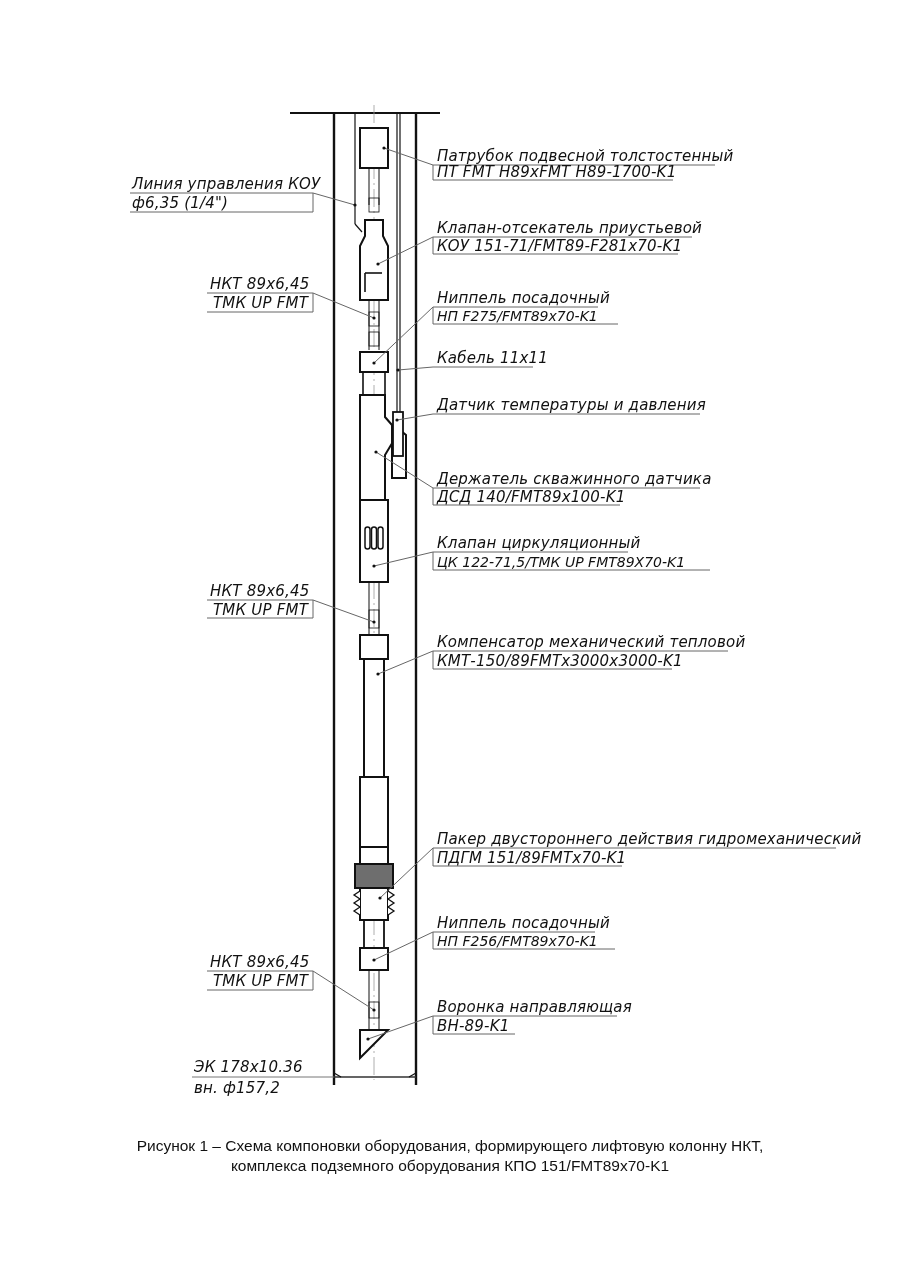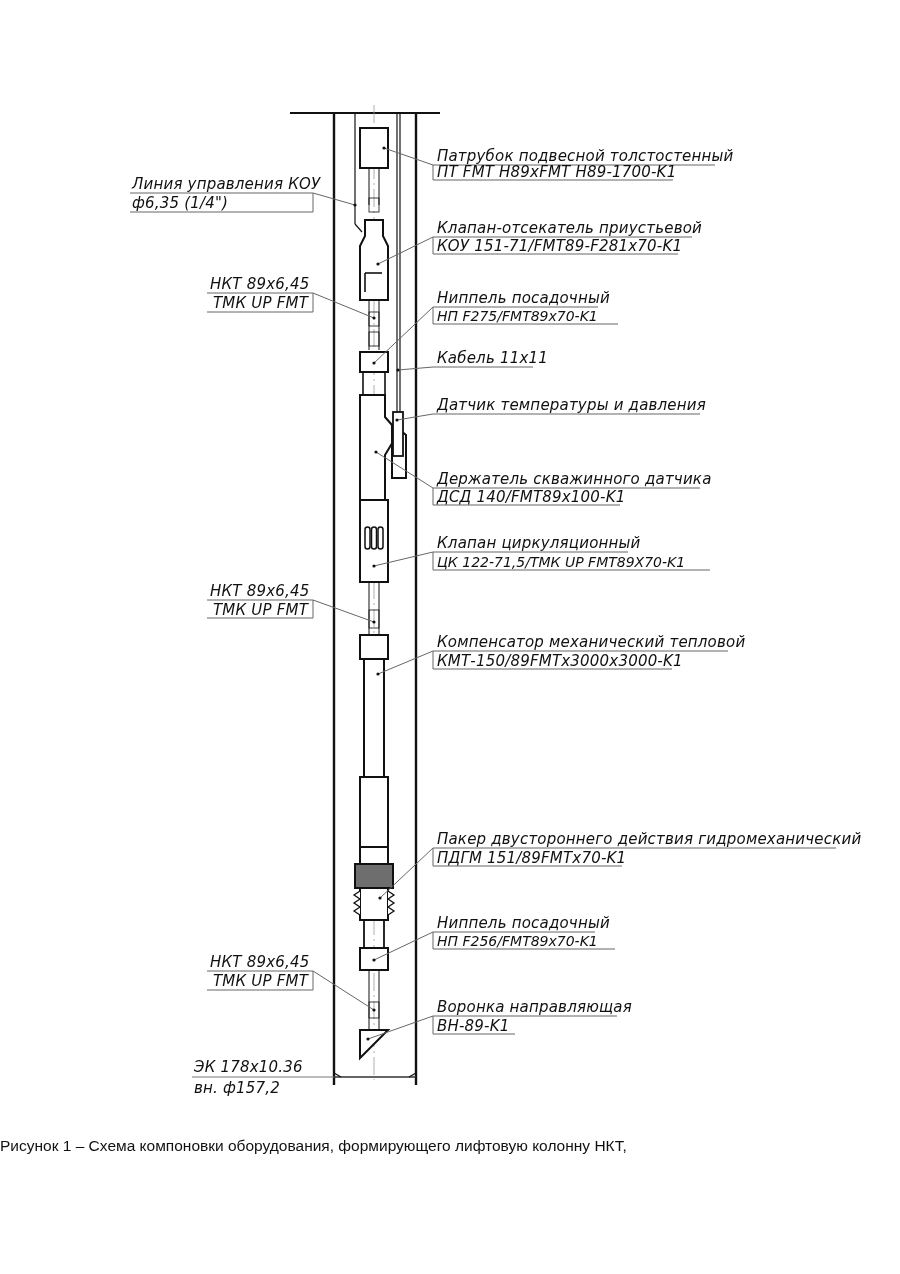--- a/index.html
+++ b/index.html
@@ -1,20 +1,20 @@
 <!DOCTYPE html>
 <html><head>
 <meta charset="utf-8">
 <style>
   html, body { margin: 0; padding: 0; background: #ffffff; }
   body { width: 900px; height: 1274px; position: relative; overflow: hidden; }
   #drawing { position: absolute; left: 0; top: 0; width: 900px; height: 1274px; }
   .lbl { font-family: "DejaVu Sans", sans-serif; font-style: italic; font-size: 15px; fill: #111; letter-spacing: 0.2px; }
   .lbl-narrow { font-family: "DejaVu Sans", sans-serif; font-style: italic; font-size: 14px; fill: #111; }
-  .caption { position: absolute; left: 0; width: 900px; top: 1136px; 
+  .caption { position: absolute; left: 0; width: 900px; top: 1136px; text-align: center;
              font-family: "Liberation Sans", sans-serif; font-size: 15.5px; line-height: 20px; color: #111; }
   .caption div { white-space: nowrap; }
 </style>
 </head>
 <body>
 
 <svg id="drawing" width="900" height="1274" viewBox="0 0 900 1274" xmlns="http://www.w3.org/2000/svg">
 
   <g stroke="#111" fill="none">
     <line x1="290" y1="113" x2="440" y2="113" stroke-width="2"></line>
@@ -222,13 +222,14 @@
     <text class="lbl" x="210" y="967">НКТ 89x6,45</text>
     <text class="lbl" x="213" y="986">ТМК UP FMT</text>
 
     <text class="lbl" x="194" y="1072">ЭК 178x10.36</text>
     <text class="lbl" x="194" y="1093">вн. ф157,2</text>
   </g>
 </svg>
 
 <div class="caption">
   <div>Рисунок 1 – Схема компоновки оборудования, формирующего лифтовую колонну НКТ,</div>
+  <div>комплекса подземного оборудования КПО 151/FMT89x70-K1</div>
 </div>
 
 </body></html>

